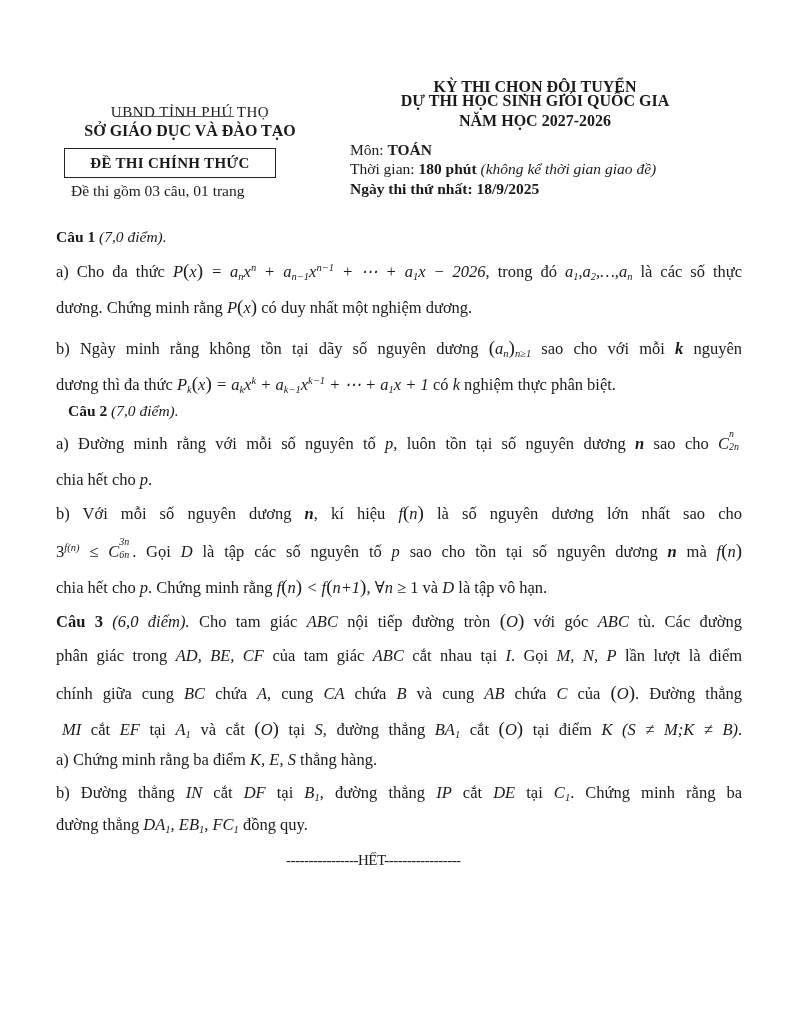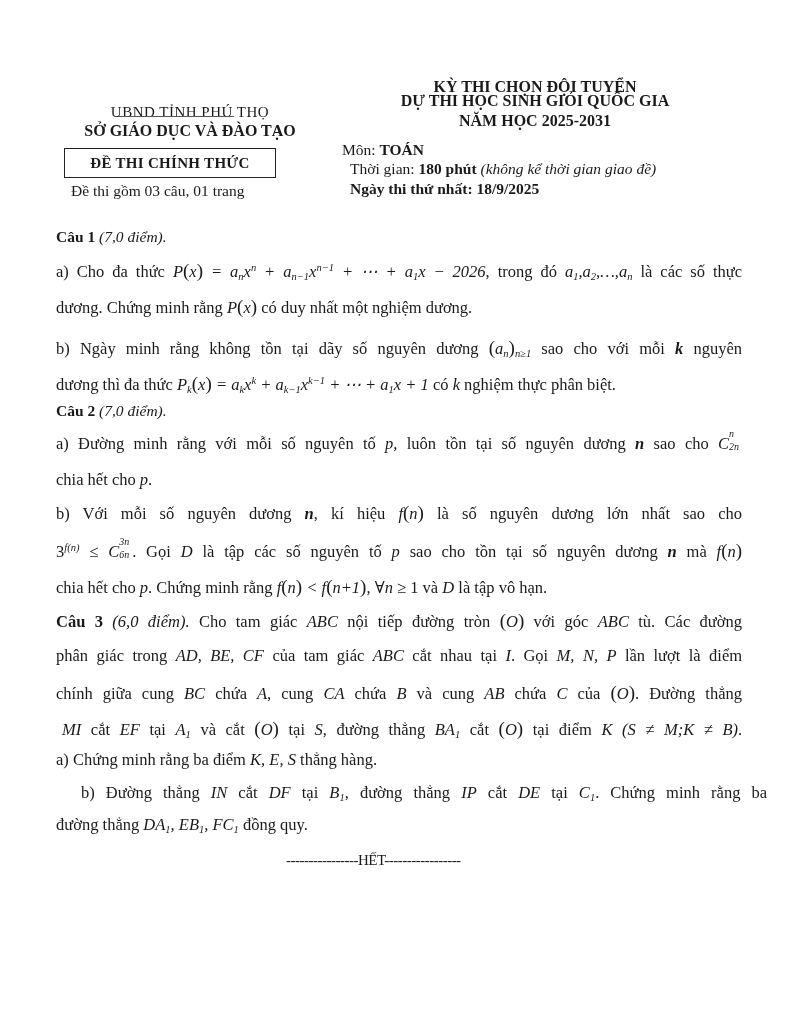--- a/index.html
+++ b/index.html
@@ -38,23 +38,23 @@
 <div class="abs hdr-left center hdr-title" style="top:94px;">SỞ GIÁO DỤC VÀ ĐÀO TẠO</div>
 <div class="underline-bar" style="left:118px; top:116px; width:116px;"></div>
 
 <div class="official-box">
   <span>ĐỀ THI CHÍNH THỨC</span>
 </div>
 <div class="abs meta" style="left:71px; top:182px;">Đề thi gồm 03 câu, 01 trang</div>
 
 <div class="abs hdr-right center hdr-title" style="top:78px;">KỲ THI CHỌN ĐỘI TUYỂN</div>
 <div class="abs hdr-right center hdr-title" style="top:92px;">DỰ THI HỌC SINH GIỎI QUỐC GIA</div>
-<div class="abs hdr-right center hdr-title" style="top:112px;">NĂM HỌC 2025-2031</div>
-
-<div class="abs meta" style="left:342px; top:141px;">
+<div class="abs hdr-right center hdr-title" style="top:112px;">NĂM HỌC 2027-2026</div>
+
+<div class="abs meta" style="left:350px; top:141px;">
   <span>Môn: </span><span class="bold">TOÁN</span>
 </div>
 <div class="abs meta" style="left:350px; top:160px;">
   <span>Thời gian: </span><span class="bold">180 phút</span> <span class="it bold" style="font-weight:normal;">(không kể thời gian giao đề)</span>
 </div>
 <div class="abs meta bold" style="left:350px; top:180px;">Ngày thi thứ nhất: 18/9/2025</div>
 
 <div class="body-line" style="top:228px; font-size:15.5px;">
   <span class="bold">Câu 1</span>
   <span class="it">(7,0 điểm).</span>
@@ -80,21 +80,21 @@
   <span>nguyên</span>
 </div>
 <div class="body-line" style="top:373px;">
   <span>dương thì đa thức</span>
   <span class="m">P<sub>k</sub><span class="big-paren" style="font-style:normal;">(</span>x<span class="big-paren" style="font-style:normal;">)</span>&nbsp;=&nbsp;a<sub>k</sub>x<sup>k</sup> + a<sub>k−1</sub>x<sup>k−1</sup> + ⋯ + a<sub>1</sub>x + 1</span>
   <span>có</span>
   <span class="m">k</span>
   <span>nghiệm thực phân biệt.</span>
 </div>
 
-<div class="body-line" style="top:402px; font-size:15.5px;">
+<div class="body-line" style="top:402px; font-size:15.5px;margin-left:12px;">
   <span class="bold">Câu 2</span>
   <span class="it">(7,0 điểm).</span>
 </div>
 
 <div class="body-line just" style="top:434px;">
   <span>a) Đường minh rằng với mỗi số nguyên tố</span>
   <span class="m">p</span><span>, luôn tồn tại số nguyên dương</span>
   <span class="m bold">n</span>
   <span>sao cho</span>
   <span class="binom"><span class="c">C</span><span class="up">n</span><span class="dn">2n</span></span>
@@ -182,21 +182,21 @@
   <span class="m">K</span>
   <span class="m">(S ≠ M;K ≠ B)<span style="font-style:normal;">.</span></span>
 </div>
 
 <div class="body-line" style="top:750px;">
   <span>a) Chứng minh rằng ba điểm</span>
   <span class="m">K, E, S</span>
   <span>thẳng hàng.</span>
 </div>
 
-<div class="body-line just" style="top:783px;margin-left:25px;">
+<div class="body-line just" style="top:783px;">
   <span>b) Đường thẳng</span>
   <span class="m">IN</span>
   <span>cắt</span>
   <span class="m">DF</span>
   <span>tại</span>
   <span class="m">B<sub>1</sub></span><span>, đường thẳng</span>
   <span class="m">IP</span>
   <span>cắt</span>
   <span class="m">DE</span>
   <span>tại</span>

